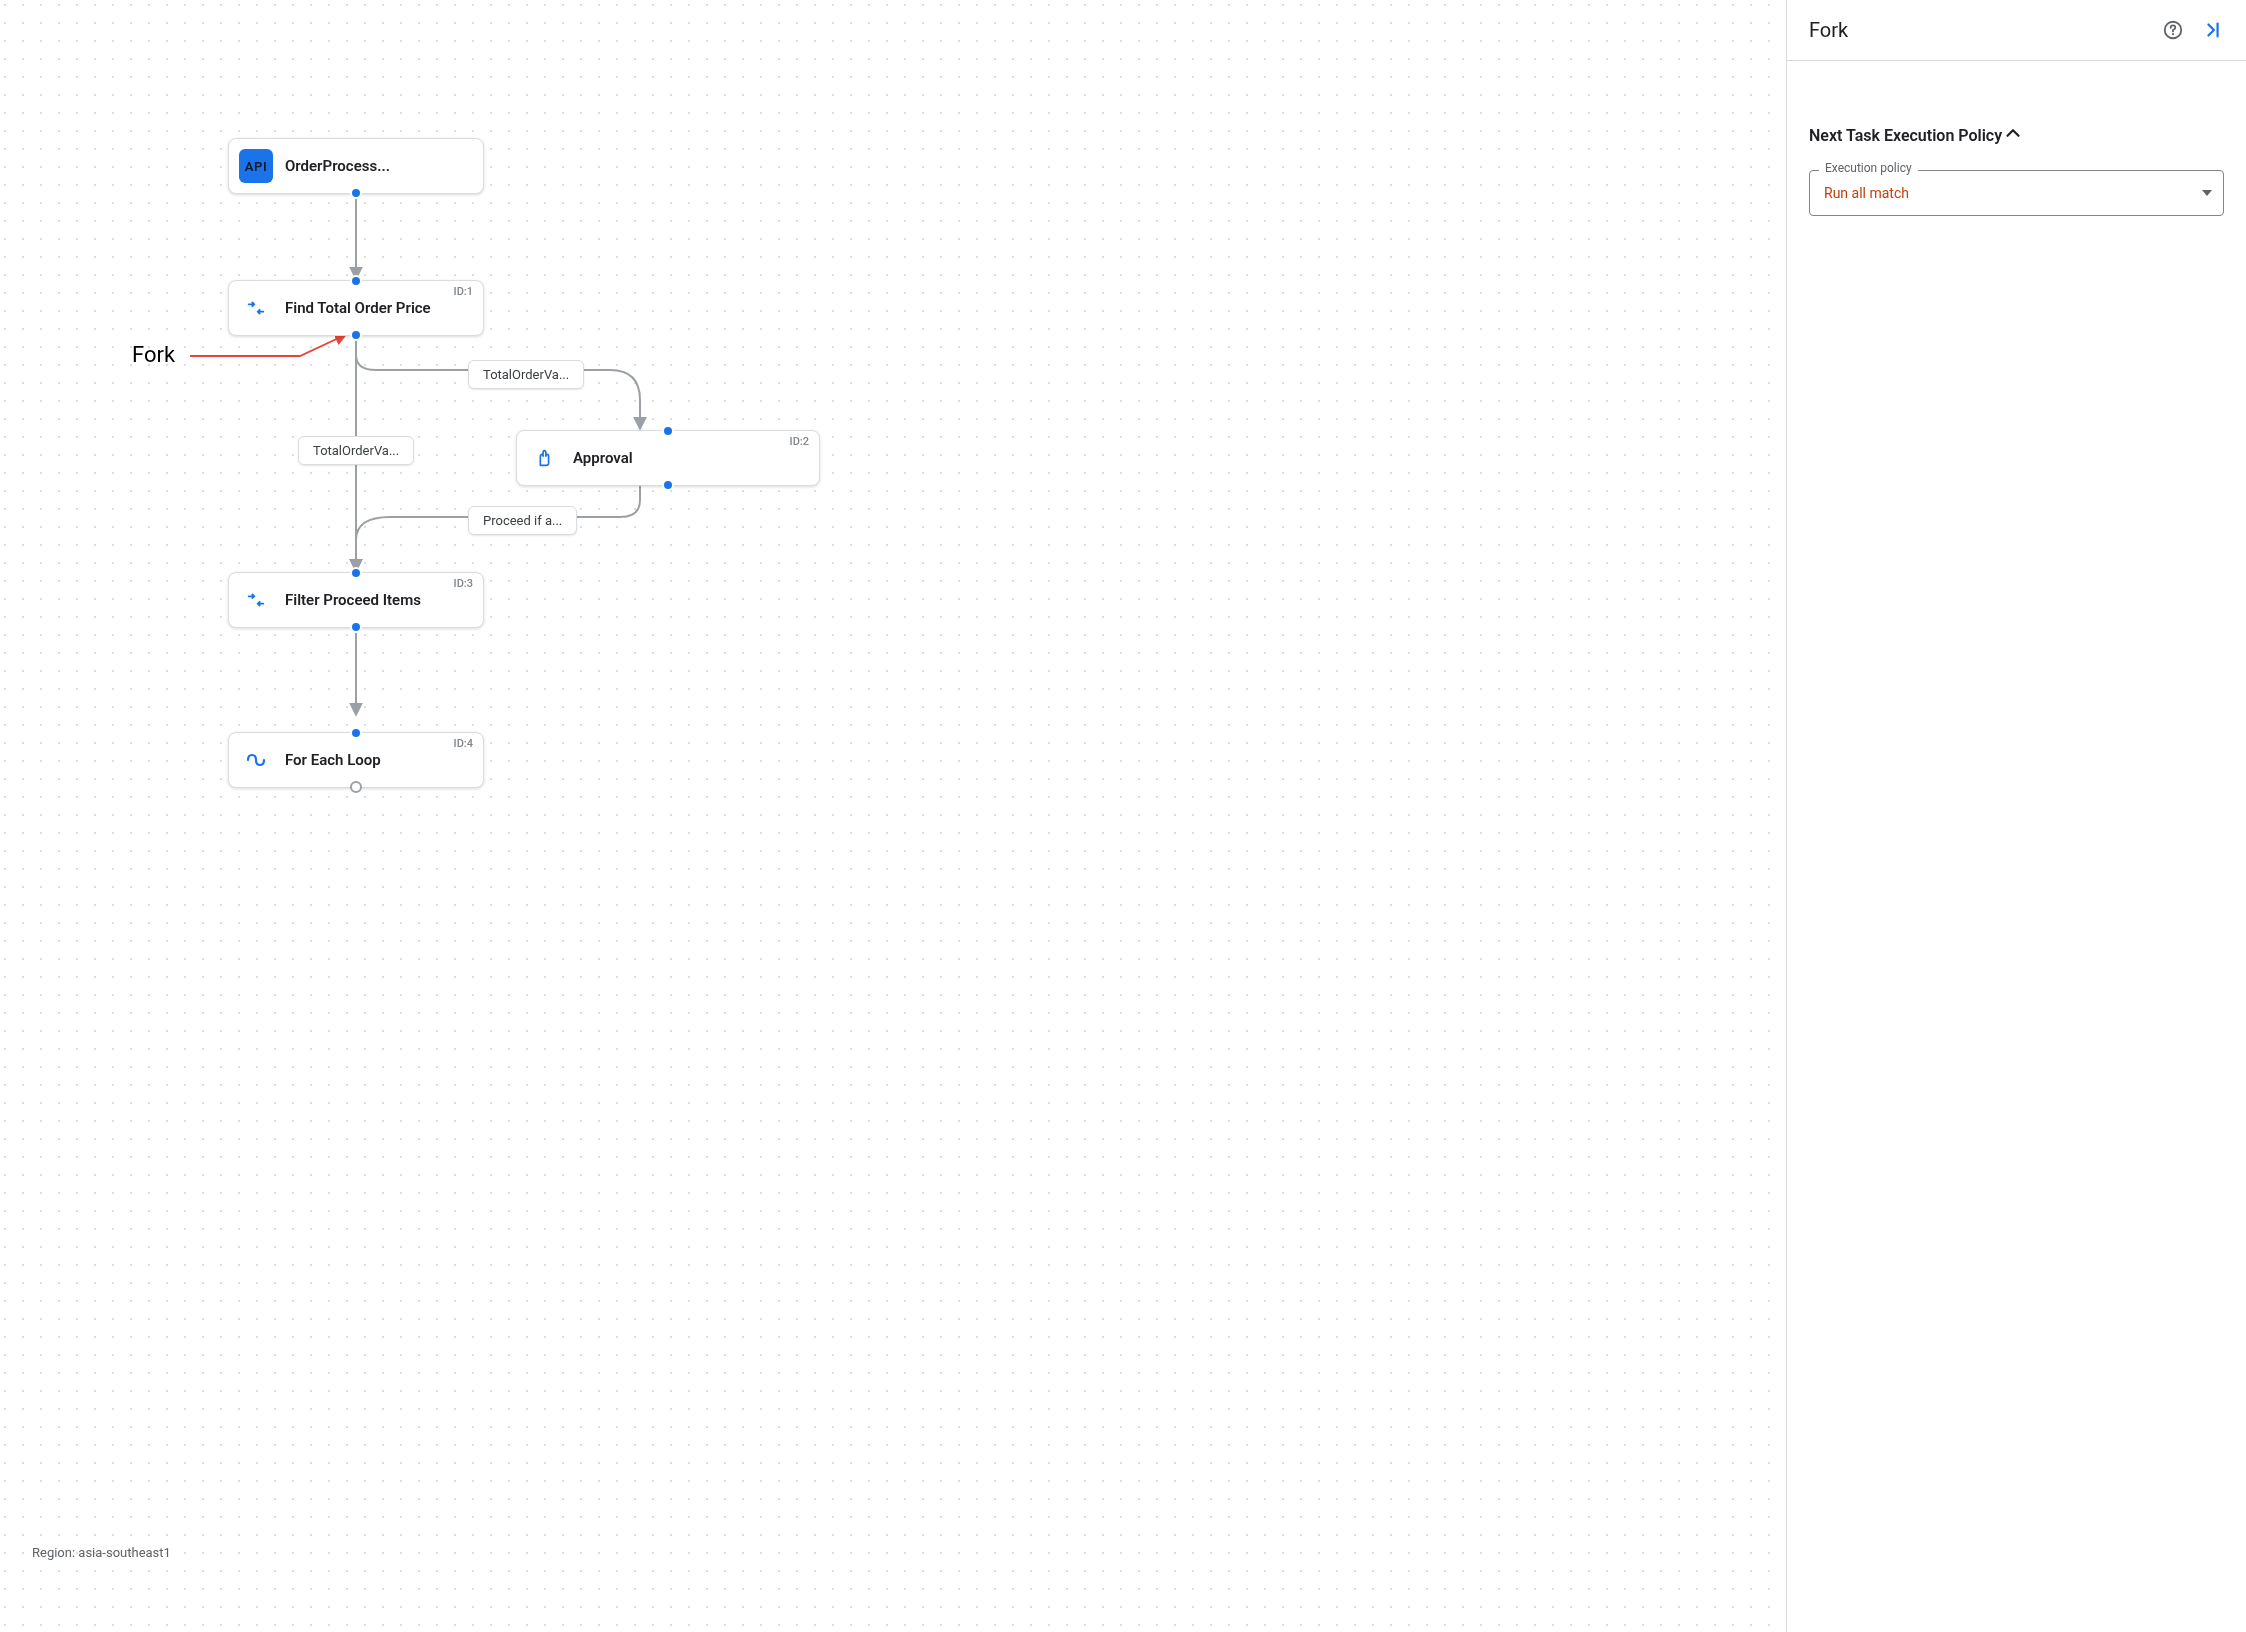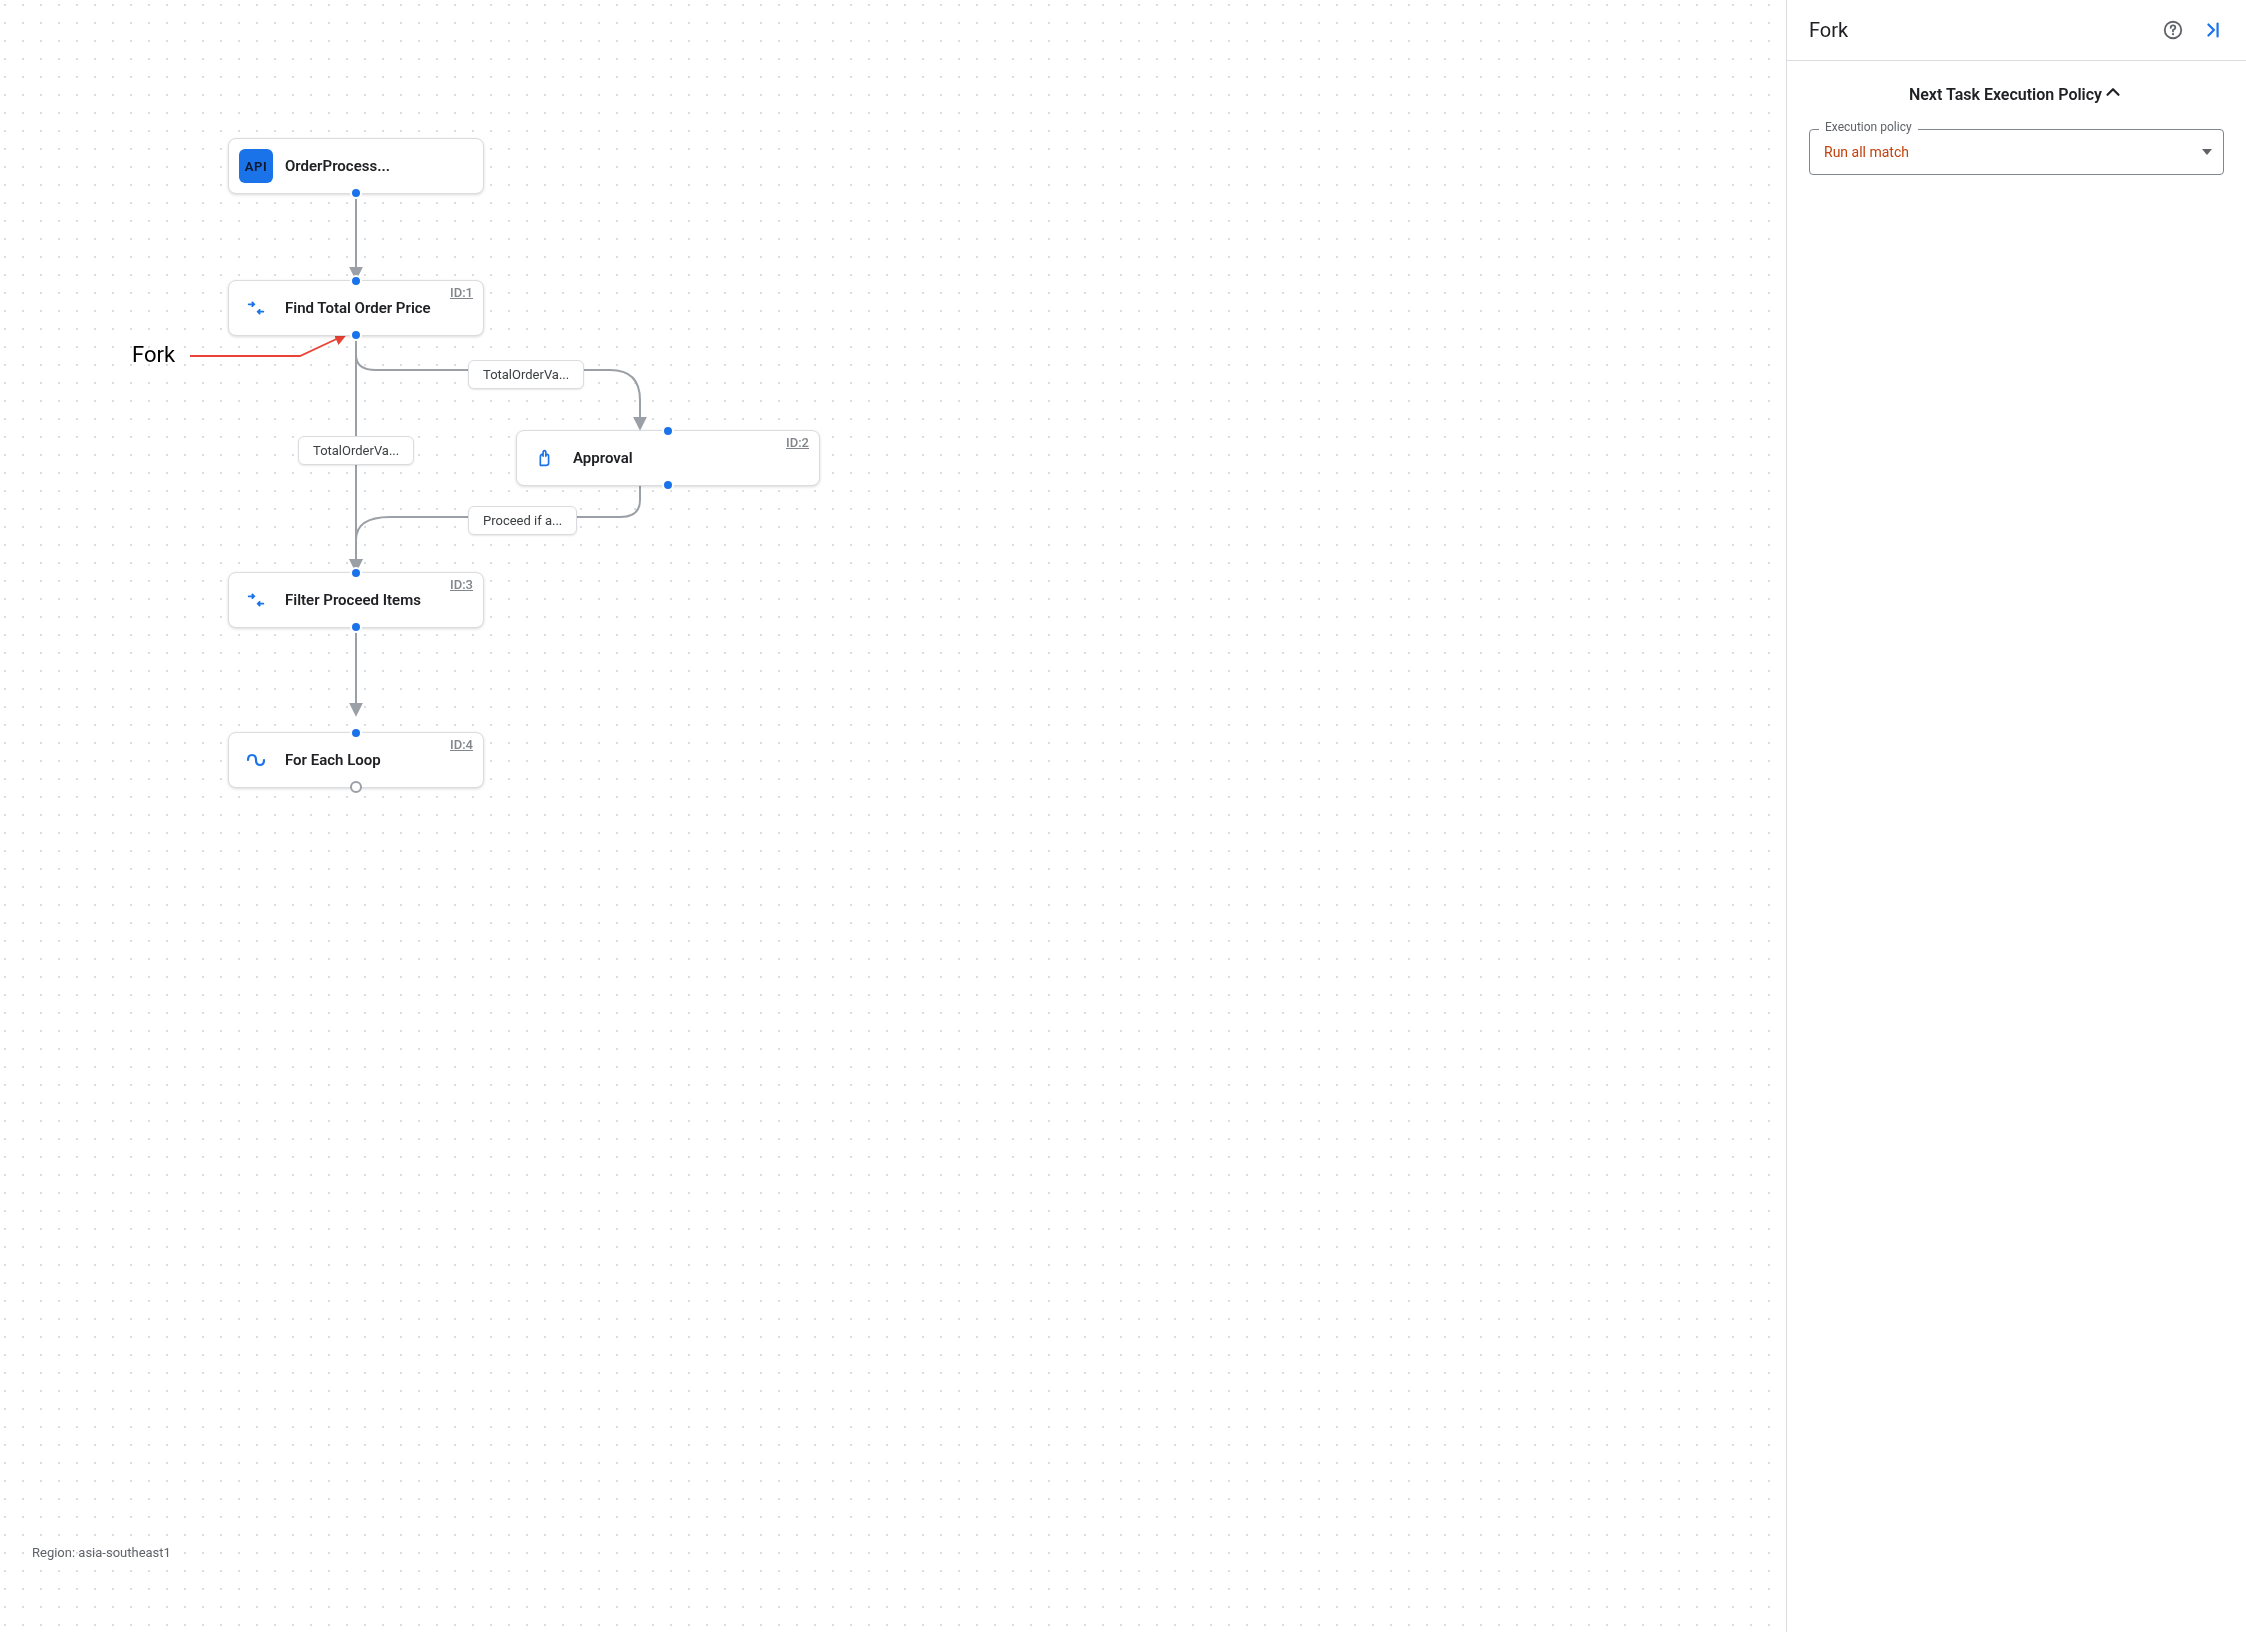--- a/index.html
+++ b/index.html
@@ -34,21 +34,21 @@
   }
   .node .icon-slot {
     width: 34px; height: 34px; border-radius: 6px;
     display: flex; align-items: center; justify-content: center;
     font-size: 15px; font-weight: 600;
   }
   .node.trigger .icon-slot { background: #1a73e8; color: #0f172a; font-size: 13px; letter-spacing: .5px; }
   .node .title { font-size: 15px; font-weight: 600; color: #202124; white-space: nowrap; }
   .node .idtag {
     position: absolute; top: 4px; right: 10px;
-    font-size: 13px; color: #80868b; font-weight: 500; text-decoration: underline;
+    font-size: 11px; color: #80868b; font-weight: 500;
   }
   .port {
     width: 12px; height: 12px; border-radius: 50%;
     background: #1a73e8; border: 2px solid #fff;
     position: absolute; left: 50%; transform: translateX(-50%);
   }
   .port.top { top: -6px; }
   .port.bottom { bottom: -6px; }
   .port.hollow { background: #fff; border: 2px solid #9aa0a6; }
   .edge-label {
@@ -81,22 +81,23 @@
     border-bottom: 1px solid #dadce0;
   }
   .panel-header h1 { font-size: 20px; font-weight: 400; color: #202124; }
   .panel-header .hdr-actions { display: flex; align-items: center; gap: 18px; }
   .help-icon, .collapse-btn { cursor: pointer; display: flex; align-items: center; }
   .help-icon svg { width: 22px; height: 22px; }
   .collapse-btn svg { width: 22px; height: 22px; }
 
   .panel-body { padding: 20px 22px; }
   .section-head {
-    display: flex; align-items: center; justify-content: center;
+    display: flex; align-items: center; justify-content: flex-start;
     cursor: pointer;
+    margin-top: 41px;
   }
   .section-head h2 { font-size: 16px; font-weight: 600; color: #202124; }
 
   .field {
     position: relative; margin-top: 22px;
   }
   .field-label {
     position: absolute; top: -9px; left: 10px;
     background: #fff; padding: 0 6px;
     font-size: 12px; color: #5f6368;

